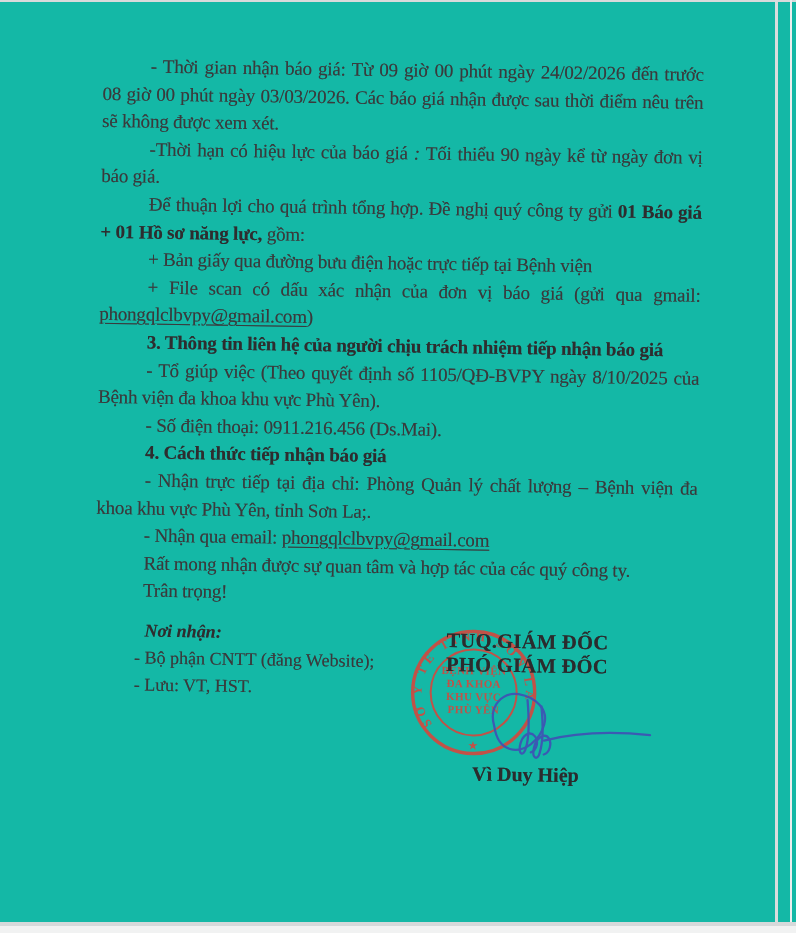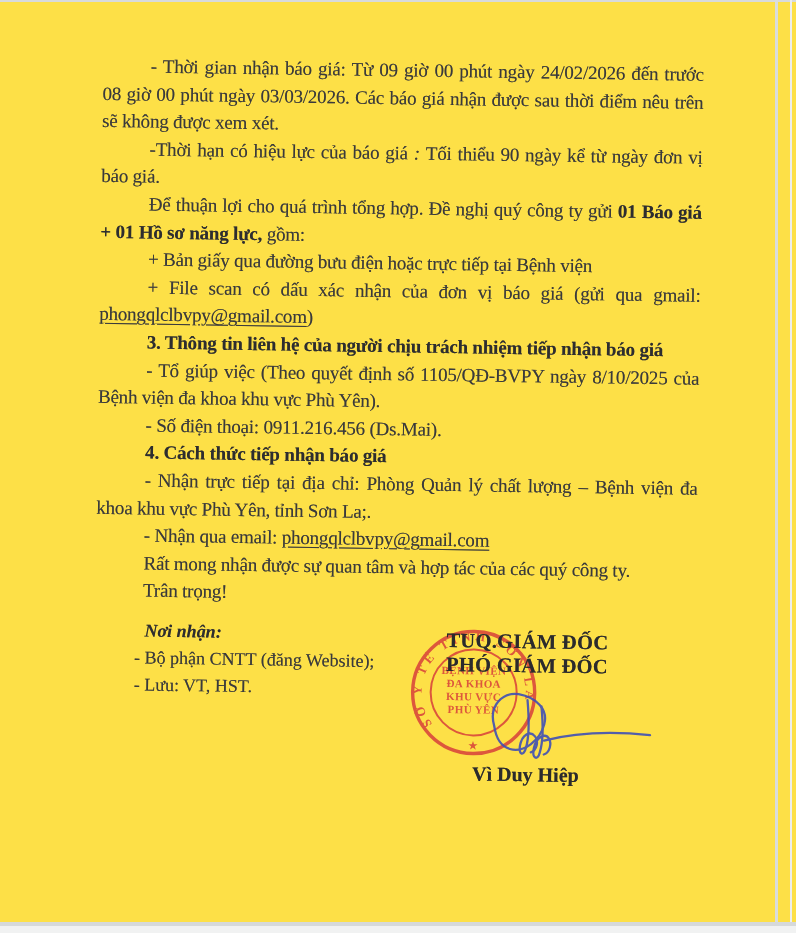--- a/index.html
+++ b/index.html
@@ -1,17 +1,17 @@
 <!DOCTYPE html>
 <html><head>
 <meta charset="utf-8">
 <style>
   html,body{margin:0;padding:0;background:#eceeee;}
   #scan{
-    position:relative;width:796px;height:933px;background:#fde047;
+    position:relative;width:796px;height:933px;background:#14b8a6;
     overflow:hidden;font-family:"Liberation Serif", serif;
   }
   
   .edge{position:absolute;}
   #edge-top{left:0;top:0;width:796px;height:2px;background:#d8dadb;}
   #edge-right{left:775px;top:0;width:3px;height:926px;background:#d9dddd;}
   #edge-right2{left:790px;top:0;width:2px;height:926px;background:#eceeee;}
   #edge-bottom-line{left:0;top:922px;width:796px;height:4px;background:#d6d9da;}
   #edge-bottom-fill{left:0;top:926px;width:796px;height:7px;background:#f1f2f2;}
 

